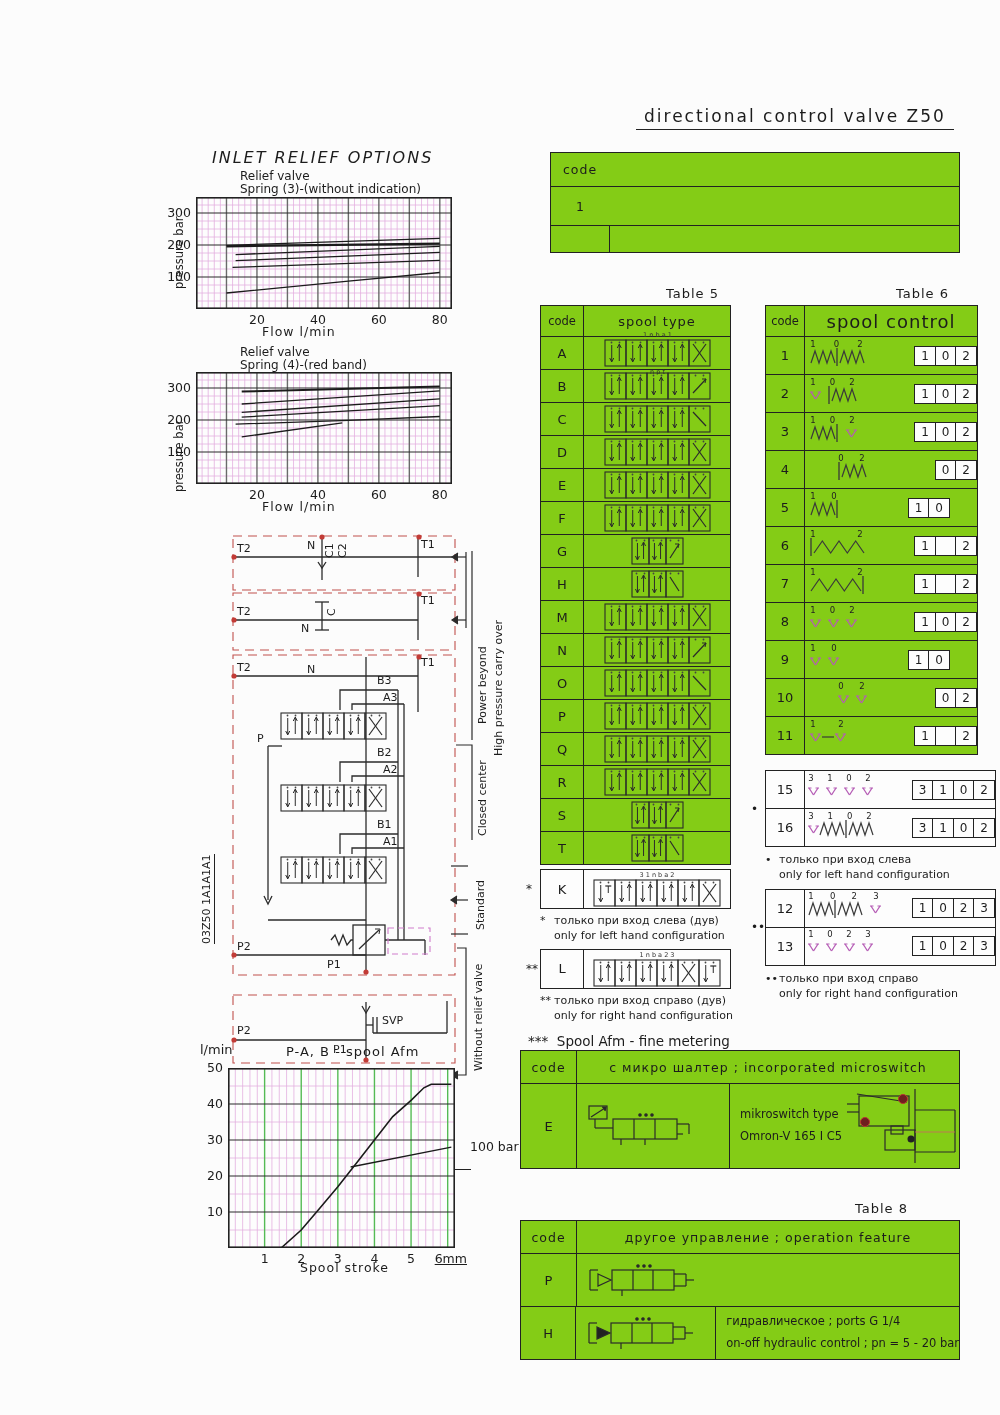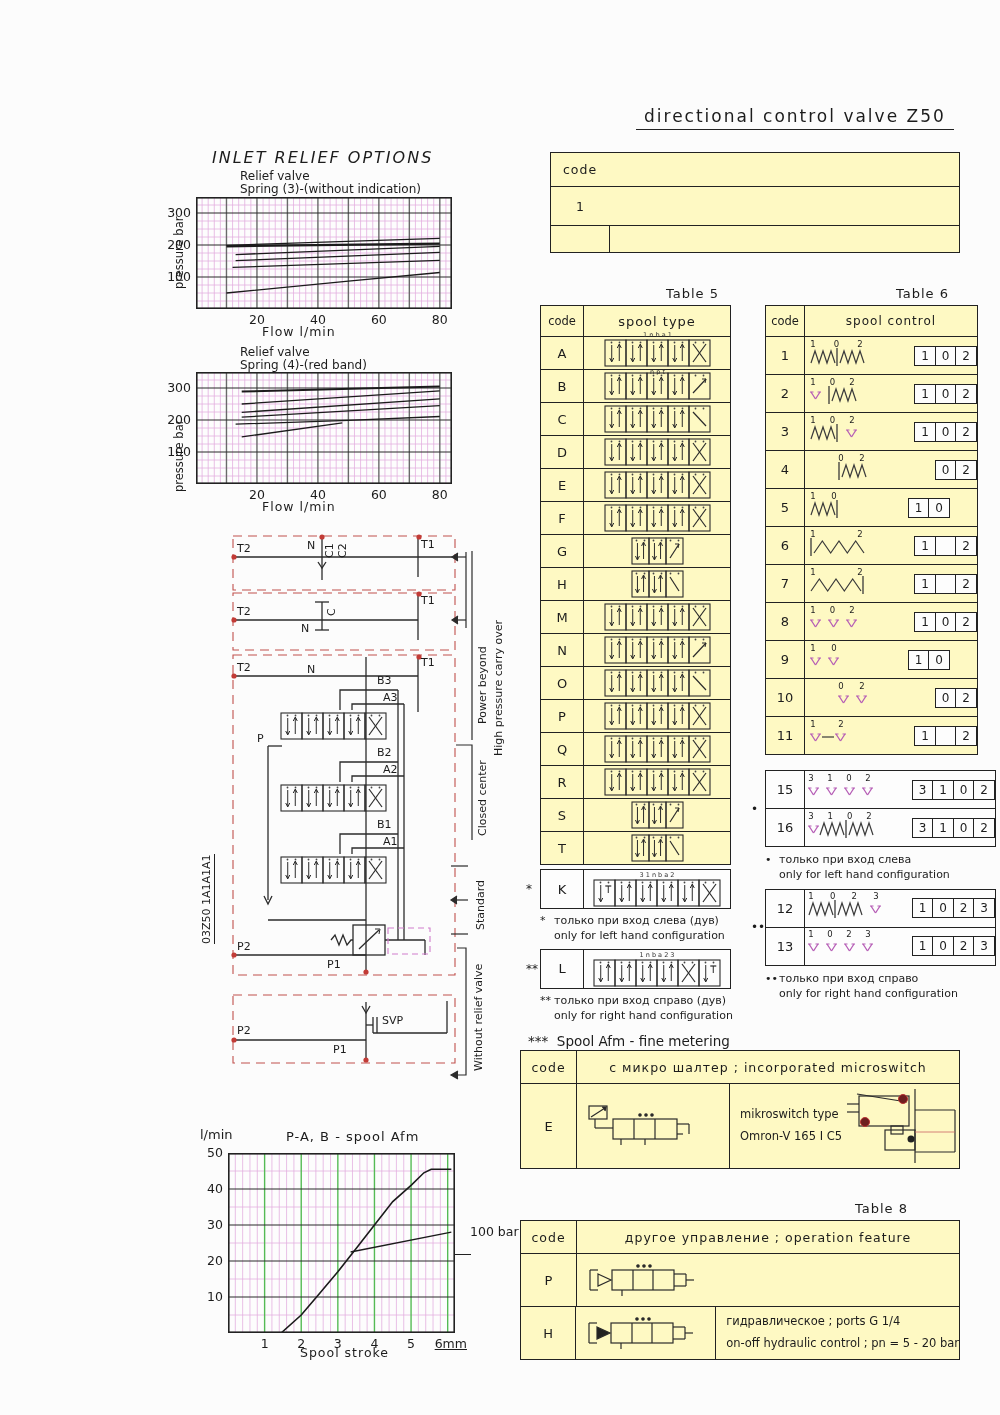--- a/index.html
+++ b/index.html
@@ -15,21 +15,21 @@
   .chart .ctitle{position:absolute;font-size:12px;white-space:nowrap}
   .plot-host{position:absolute}
   .plot-host svg{display:block;background:#fdfdfd}
   .tick{position:absolute;font-size:12.5px;width:26px;text-align:center;pointer-events:none;white-space:nowrap}
   .ytick{text-align:right}
   .ylab-rot{position:absolute;font-size:11.5px;white-space:nowrap;transform:rotate(-90deg);transform-origin:0 0}
   .xlab{position:absolute;font-size:12.5px;white-space:nowrap;letter-spacing:1px}
   .anno{position:absolute;font-size:12.5px;white-space:nowrap}
   .leader{position:absolute;width:16px;height:0;border-top:1.4px solid #222}
   
-  .tbl{position:absolute;border:1.6px solid #222;background:#fef9c3}
+  .tbl{position:absolute;border:1.6px solid #222;background:#84cc16}
   .trow{display:flex;align-items:center;border-top:1.3px solid #222}
   .trow:first-child{border-top:none}
   .tcell{display:flex;align-items:center;justify-content:center;align-self:stretch}
   .cdiv{border-left:1.3px solid #222;align-self:stretch}
   .code-cell{font-size:13px}
   .hdr{font-size:12.5px;letter-spacing:1px}
   
   .b5row{display:flex;align-items:center;border-top:1.3px solid #222;height:32px}
   .b5code{width:42px;text-align:center;font-size:13px;flex:0 0 42px}
   .b5sym{flex:1;display:flex;align-items:center;justify-content:center;border-left:1.3px solid #222;align-self:stretch;position:relative}
@@ -947,21 +947,21 @@
     </div>
   </div>
 
   <div class="abs" style="left:751px;top:286px;width:212px">
     <div class="tbl-label" style="text-align:right;padding-right:14px">Table 6</div>
     <div class="starwrap" style="margin-top:4px">
       <div class="starmark"></div>
       <div class="tbl" style="position:relative;flex:1" id="t6main">
           <div class="b5row" style="border-top: none; height: 30px;">
             <div class="b5code" style="width: 38px; flex: 0 0 38px; font-size: 11.5px;">code</div>
-            <div class="b5sym" style="font-size: 12px; letter-spacing: 1px;">spool control</div>
+            <div class="b5sym" style="font-size: 18px; letter-spacing: 1px;">spool control</div>
           </div>
           <div class="b5row" style="height: 37px;">
             <div class="b5code" style="width: 38px; flex: 0 0 38px;">1</div>
             <div class="b5sym" style="justify-content: flex-start; padding-left: 4px;">
               <svg width="96" height="34">
                 <polyline points="2,24 6,12 10,24 14,12 18,24 22,12 26,24" fill="none" stroke="#3a3a3a" stroke-width="1.2"></polyline>
                 <line x1="28" y1="9" x2="28" y2="27" stroke="#3a3a3a" stroke-width="1.3"></line>
                 <polyline points="31,24 35,12 39,24 43,12 47,24 51,12 55,24" fill="none" stroke="#3a3a3a" stroke-width="1.2"></polyline>
                 <text x="4" y="8" text-anchor="middle" font-size="8.5" fill="#222">1</text>
                 <text x="27.5" y="8" text-anchor="middle" font-size="8.5" fill="#222">0</text>
@@ -1543,21 +1543,21 @@
     <span class="slab" style="left:187px;top:486px">SVP</span>
 
     <span class="slab rot" style="left:281px;top:196px">Power beyond</span>
     <span class="slab rot" style="left:297px;top:228px">High pressure carry over</span>
     <span class="slab rot" style="left:281px;top:308px">Closed center</span>
     <span class="slab rot" style="left:279px;top:402px">Standard</span>
     <span class="slab rot" style="left:277px;top:543px">Without relief valve</span>
     <span class="slab rot model-lab" style="left:5px;top:416px">03Z50 1A1A1A1</span>
   </div>
 
-  <div class="chart" style="left:228px;top:1129px;width:192px;height:230px">
+  <div class="chart" style="left:228px;top:1044px;width:192px;height:230px">
     <span class="ctitle" style="left:-28px;top:-2px;font-size:13px">l/min</span>
     <span class="ctitle" style="left:58px;top:0px;font-size:13px;letter-spacing:1px">P-A, B - spool Afm</span>
     <div class="plot-host" style="left:0px;top:24px">
         <svg width="227" height="180">
           <line x1="7.32258064516129" y1="0" x2="7.32258064516129" y2="180" stroke="#e3b0e0" stroke-width="0.8"></line>
           <line x1="14.64516129032258" y1="0" x2="14.64516129032258" y2="180" stroke="#e3b0e0" stroke-width="0.8"></line>
           <line x1="21.967741935483872" y1="0" x2="21.967741935483872" y2="180" stroke="#e3b0e0" stroke-width="0.8"></line>
           <line x1="29.29032258064516" y1="0" x2="29.29032258064516" y2="180" stroke="#e3b0e0" stroke-width="0.8"></line>
           <line x1="43.935483870967744" y1="0" x2="43.935483870967744" y2="180" stroke="#e3b0e0" stroke-width="0.8"></line>
           <line x1="51.25806451612904" y1="0" x2="51.25806451612904" y2="180" stroke="#e3b0e0" stroke-width="0.8"></line>

